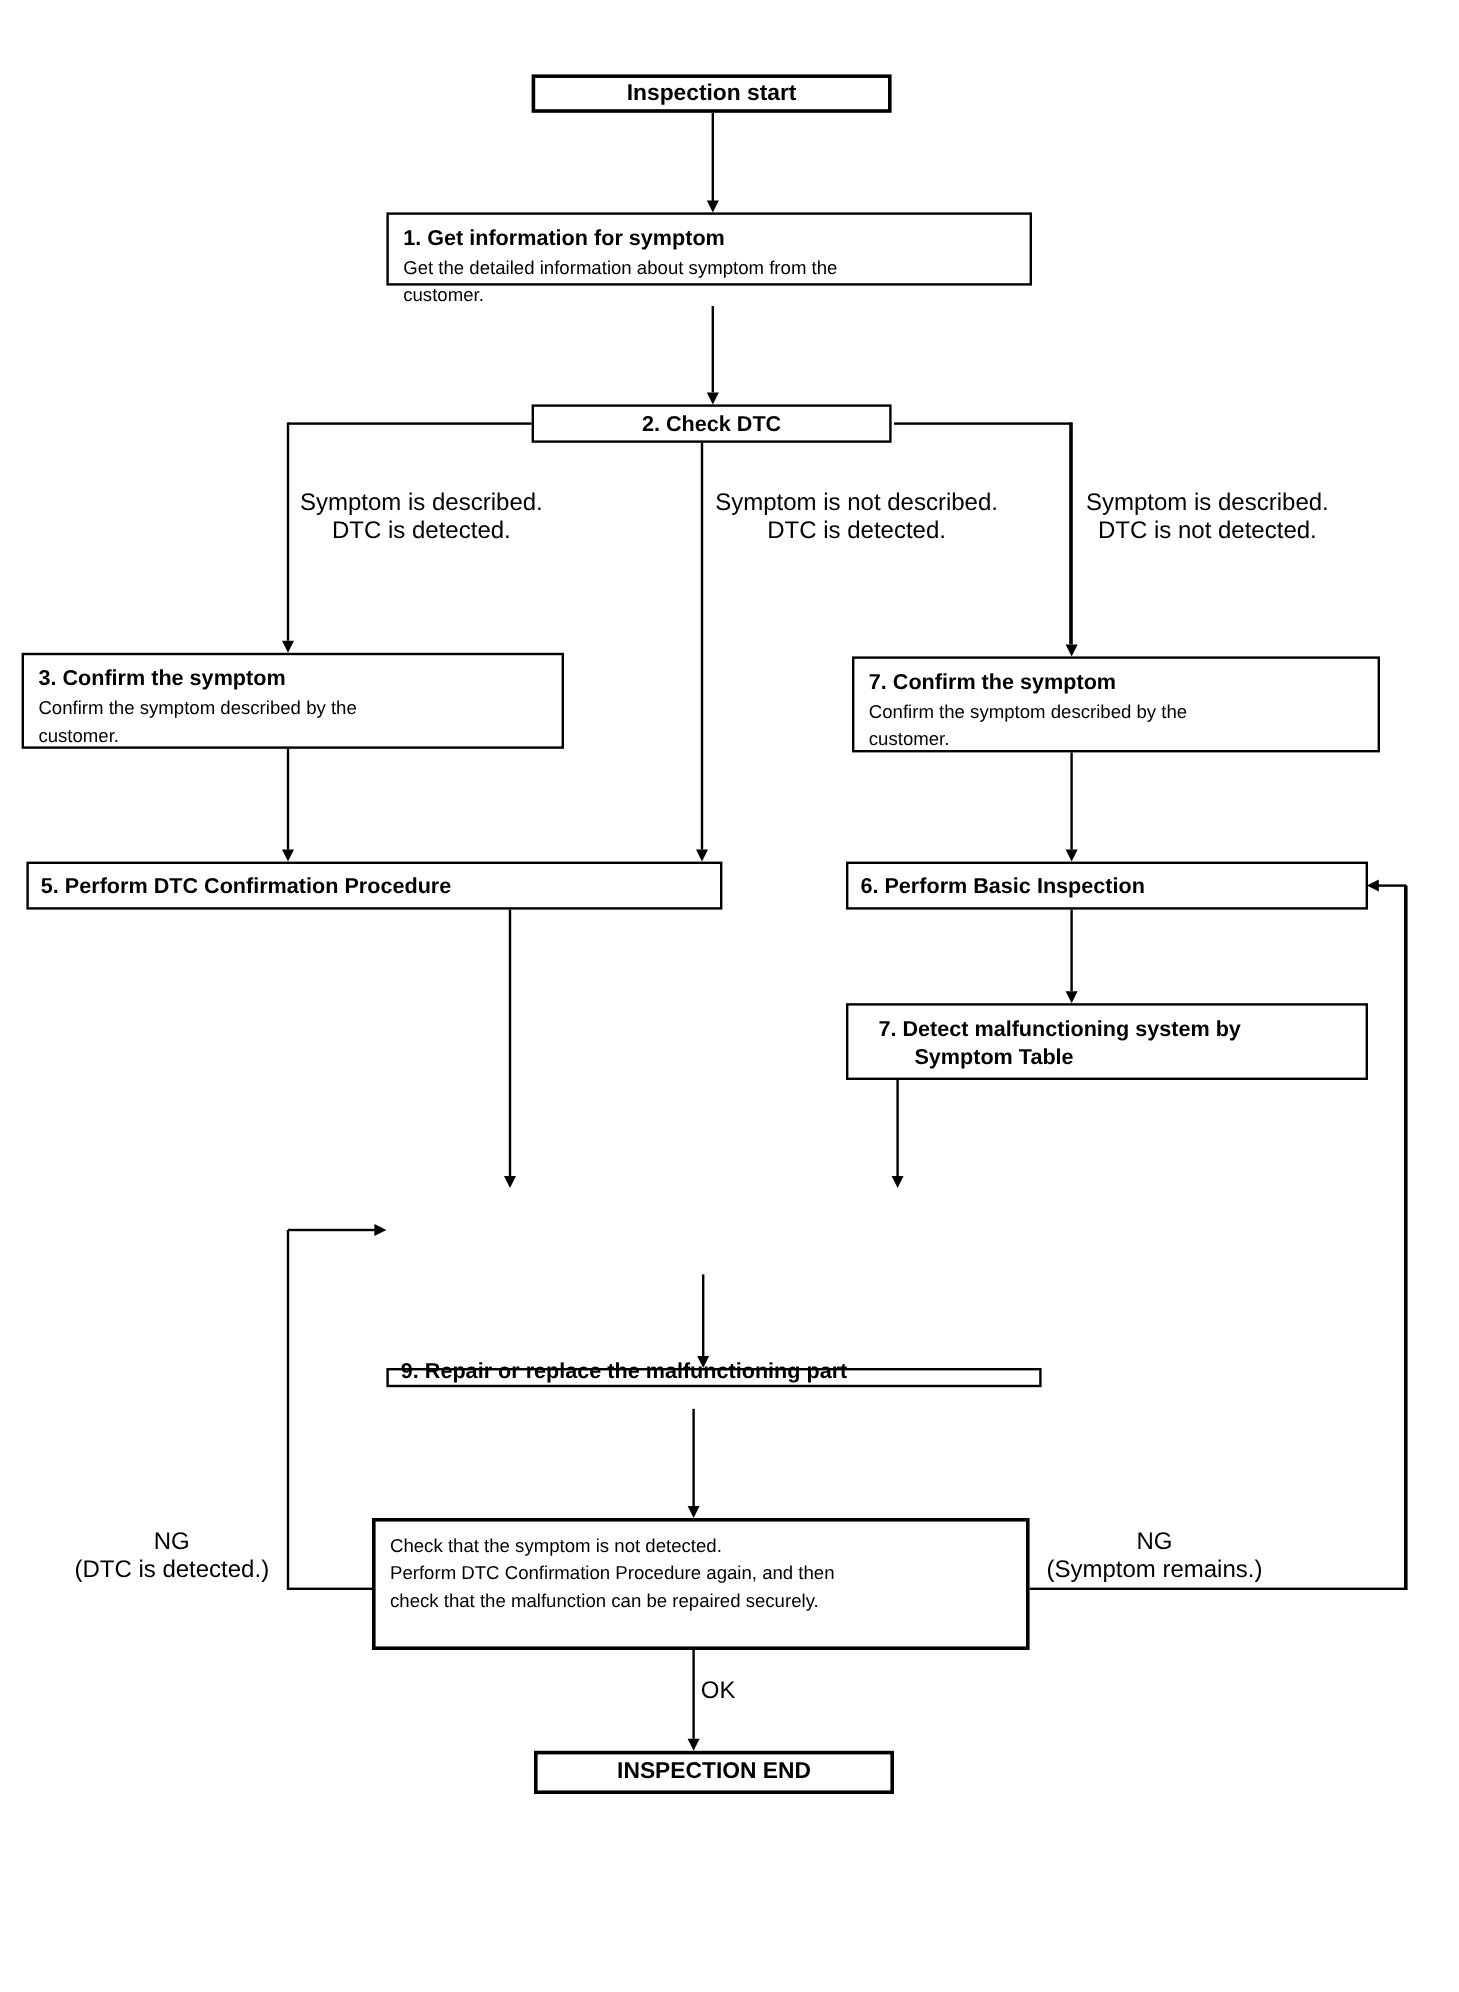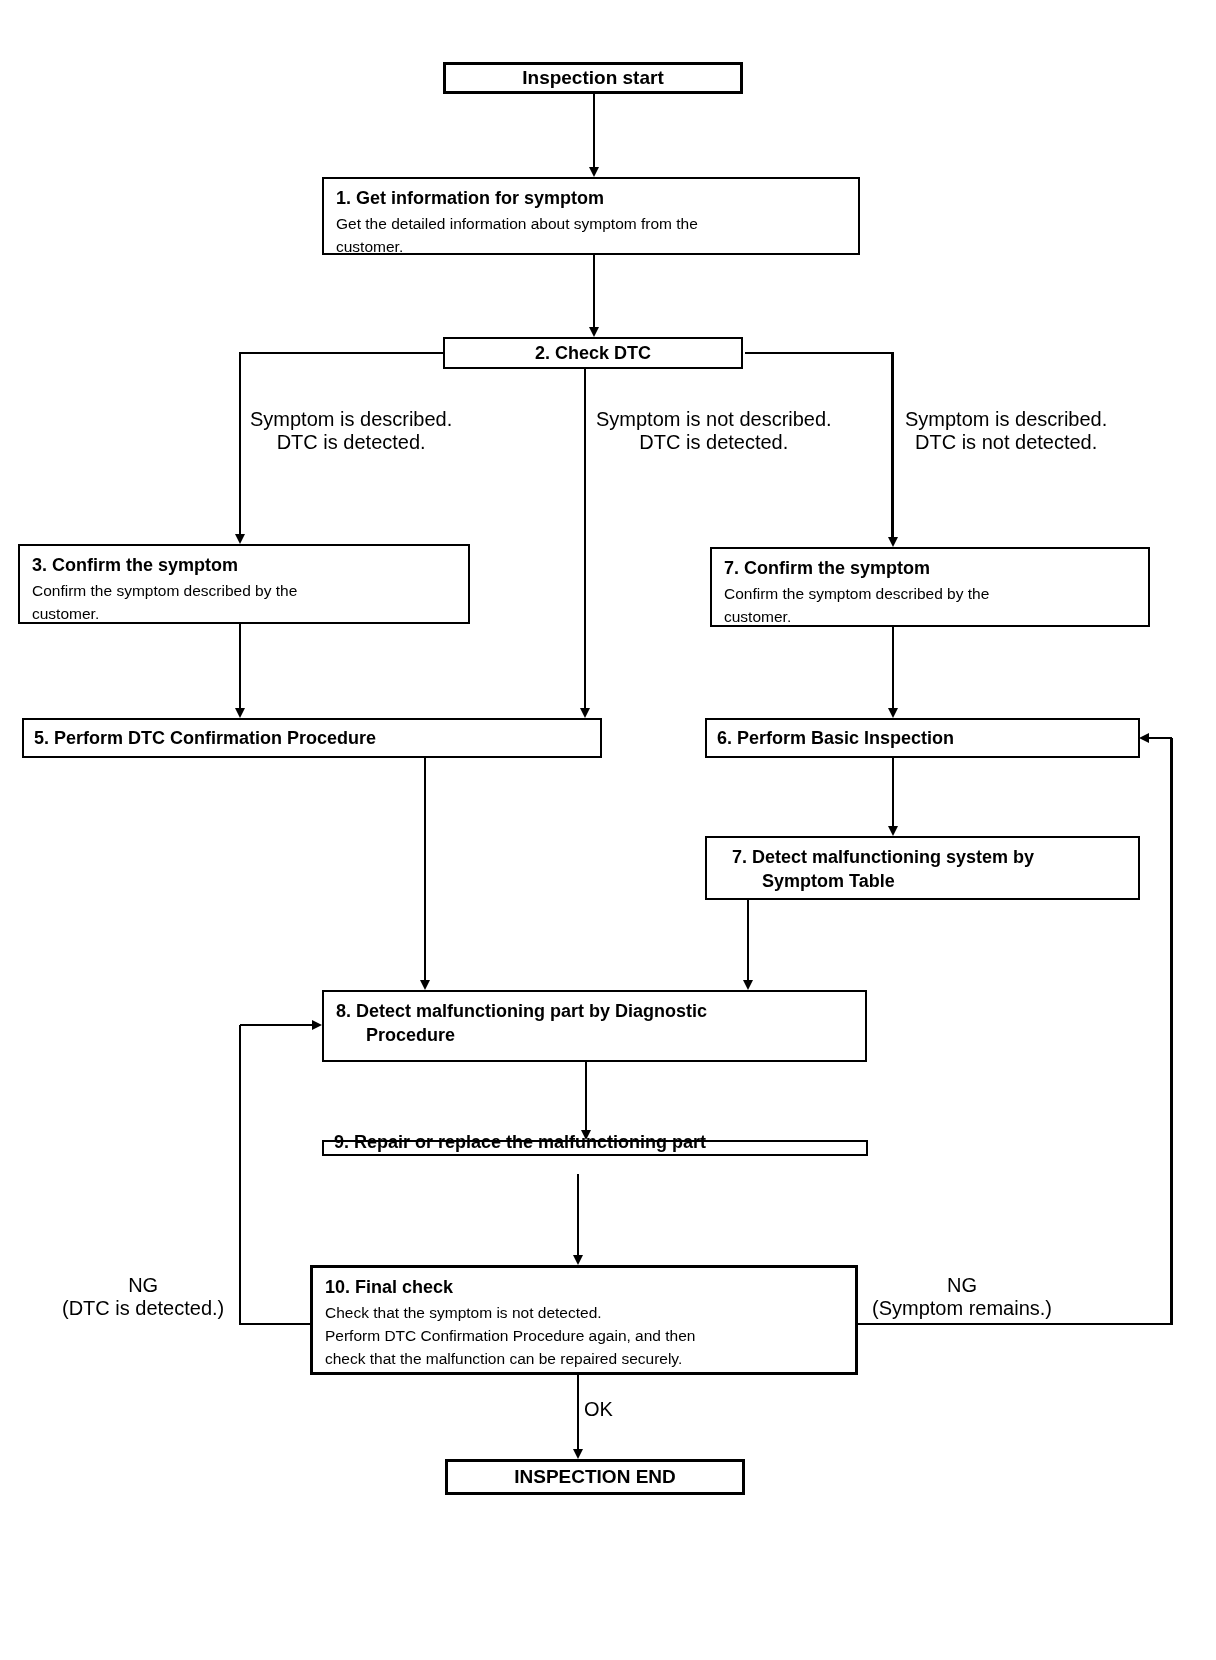--- a/index.html
+++ b/index.html
@@ -35,21 +35,21 @@
 </style>
 </head>
 <body>
 
 <div class="canvas">
 
   <div class="node thick center" style="left:443px; top:50px; width:300px; height:32px;">
     <span class="t-label">Inspection start</span>
   </div>
 
-  <div class="node padded" style="left:322px; top:165px; width:538px; height:78px;">
+  <div class="node padded" style="left:322px; top:165px; width:538px; height:61px;">
     <div class="title">1. Get information for symptom</div>
     <div class="body">Get the detailed information about symptom from the
 customer.</div>
   </div>
 
   <div class="node center" style="left:443px; top:325px; width:300px; height:32px;">
     <span class="title">2. Check DTC</span>
   </div>
 
   <div class="node padded" style="left:18px; top:532px; width:452px; height:80px;">
@@ -70,31 +70,26 @@
 
   <div class="node single" style="left:705px; top:706px; width:435px; height:40px;">
     <span class="title">6. Perform Basic Inspection</span>
   </div>
 
   <div class="node padded" style="left:705px; top:824px; width:435px; height:64px;padding-left:25px;">
     <div class="title hang">7. Detect malfunctioning system by
 Symptom Table</div>
   </div>
 
-  <div class="node padded" style="left:322px; top:978px; width:545px; height:72px;">
-    <div class="title hang">8. Detect malfunctioning part by Diagnostic
-Procedure</div>
-  </div>
 
   <div class="node single" style="left:322px; top:1128px; width:546px; height:16px;align-items:flex-end;">
     <span class="title">9. Repair or replace the malfunctioning part</span>
   </div>
 
   <div class="node thick padded" style="left:310px; top:1253px; width:548px; height:110px;">
-    <div class="title">10. Final check</div>
     <div class="body">Check that the symptom is not detected.
 Perform DTC Confirmation Procedure again, and then
 check that the malfunction can be repaired securely.</div>
   </div>
 
   <div class="node thick center" style="left:445px; top:1447px; width:300px; height:36px;">
     <span class="t-label">INSPECTION END</span>
   </div>
 
   <div class="vline" style="left:593px; top:82px; height:74px;"></div>

